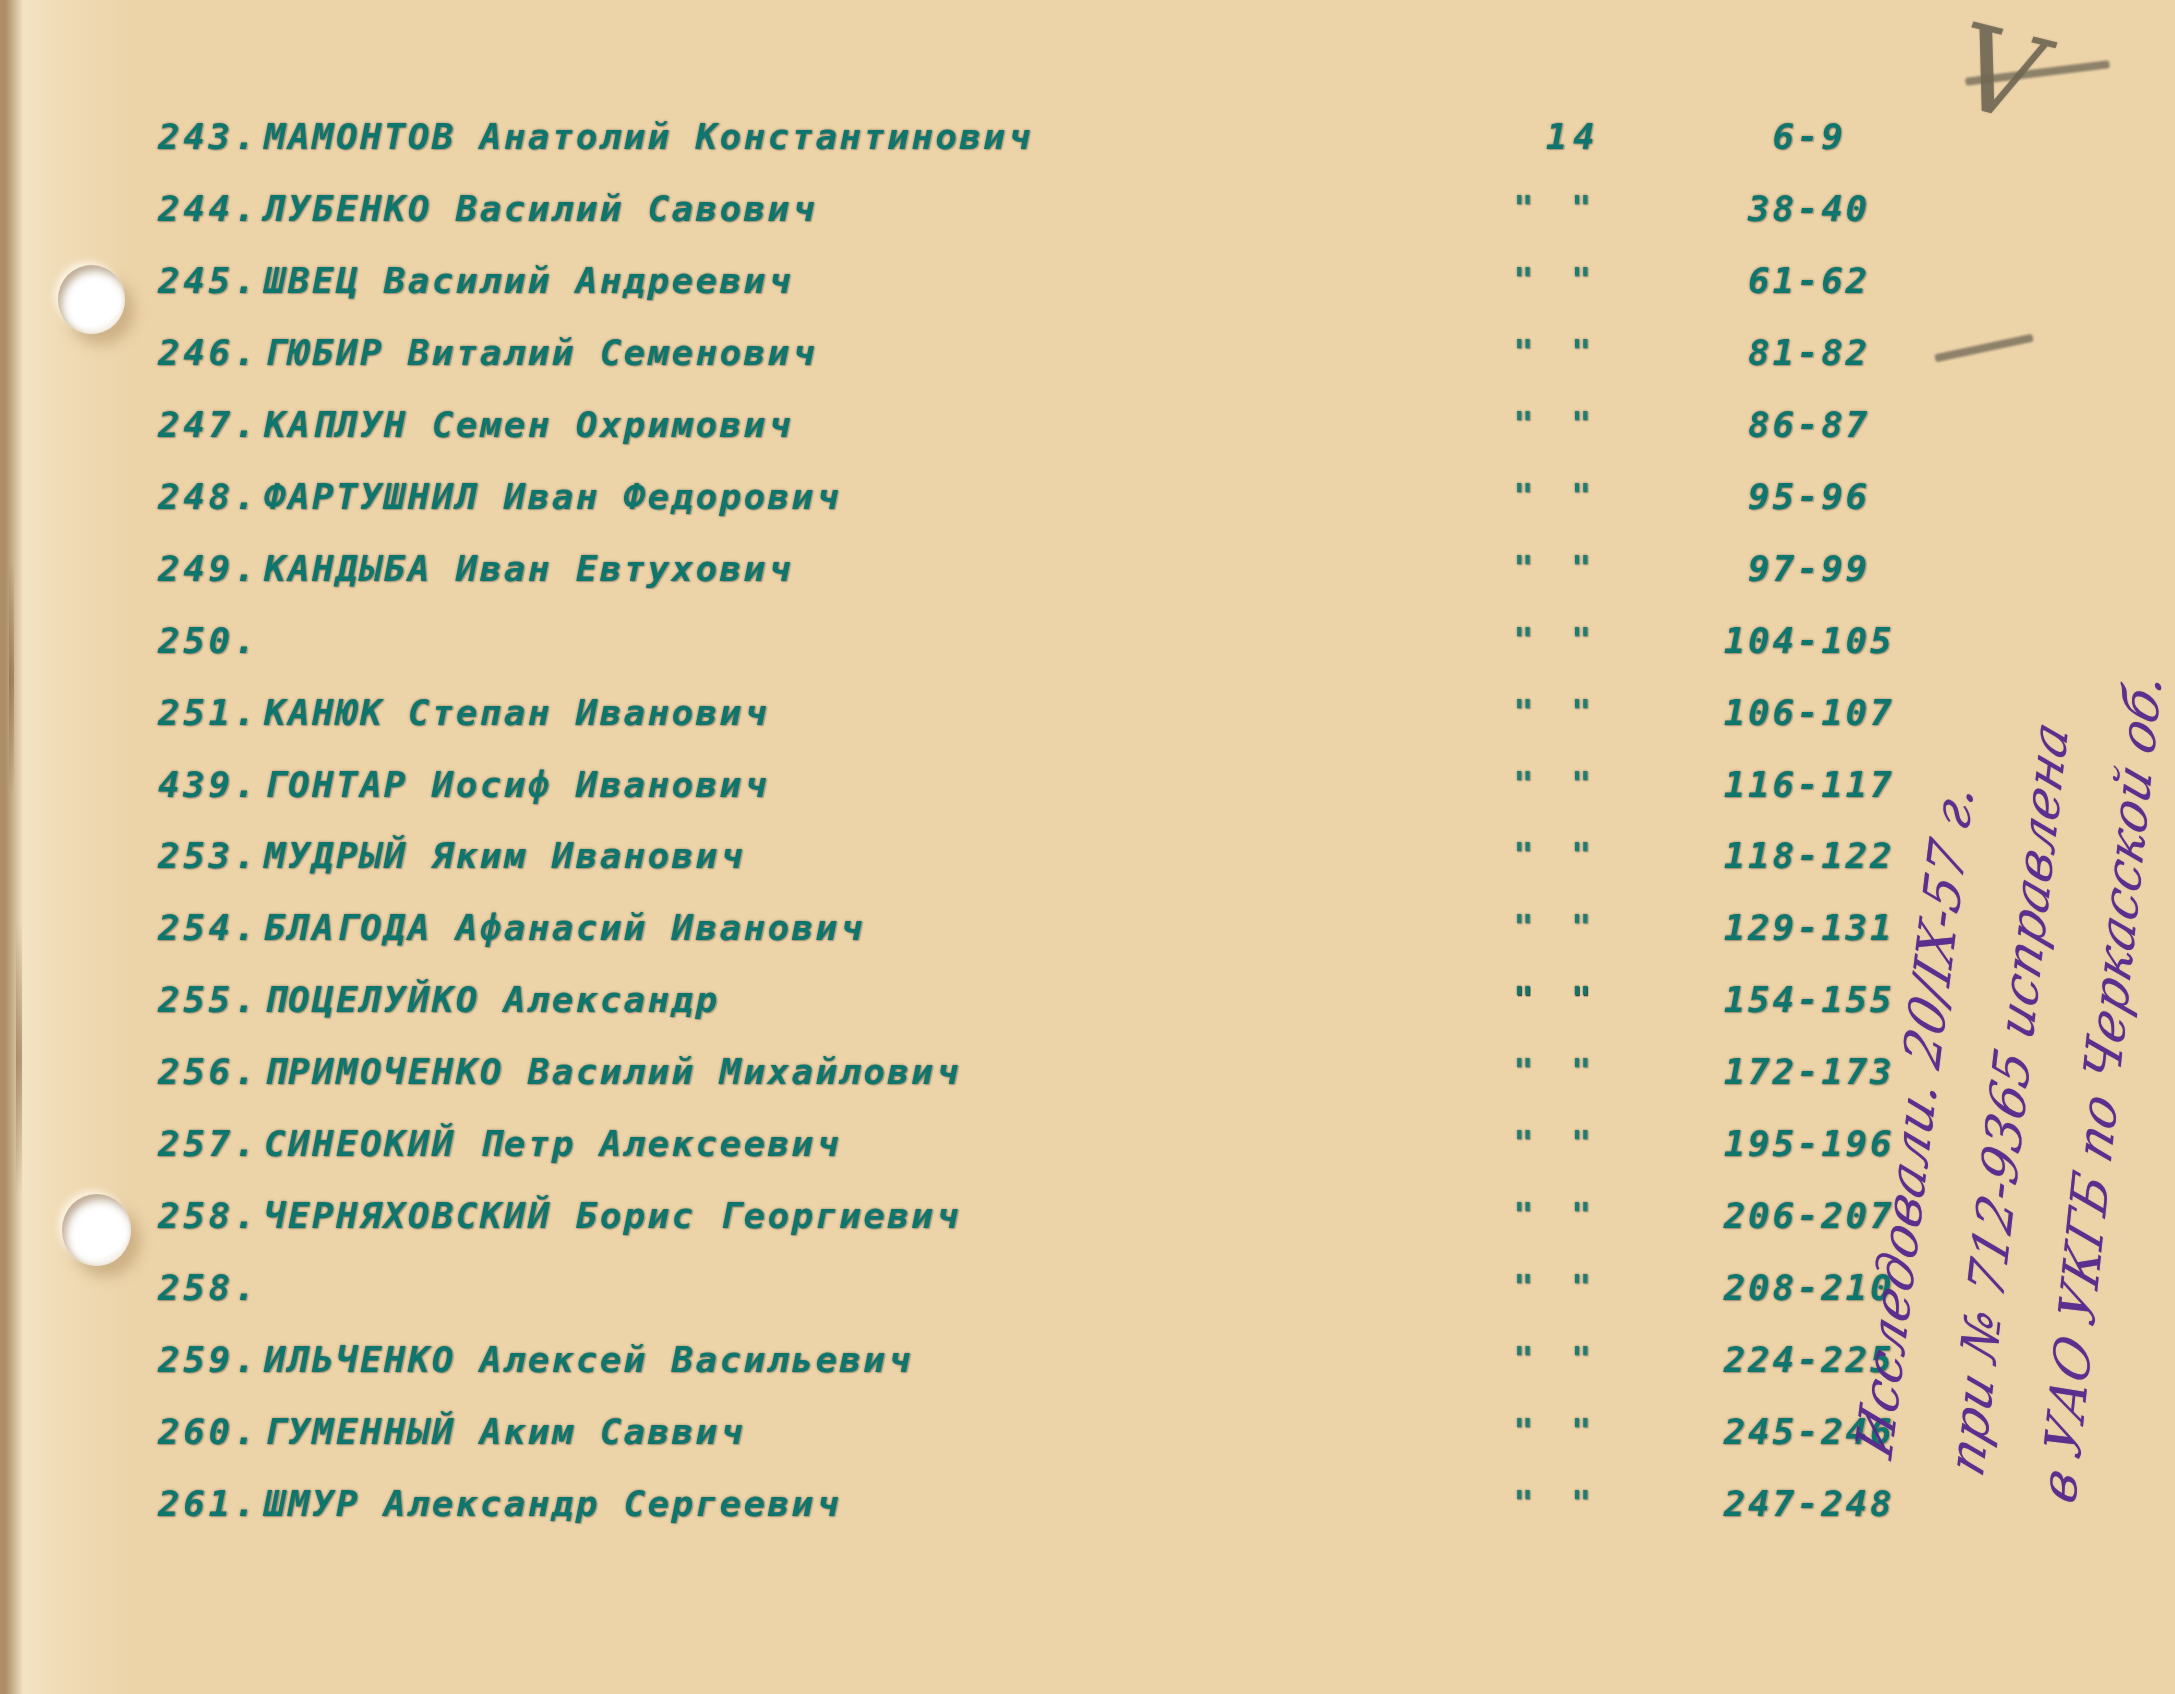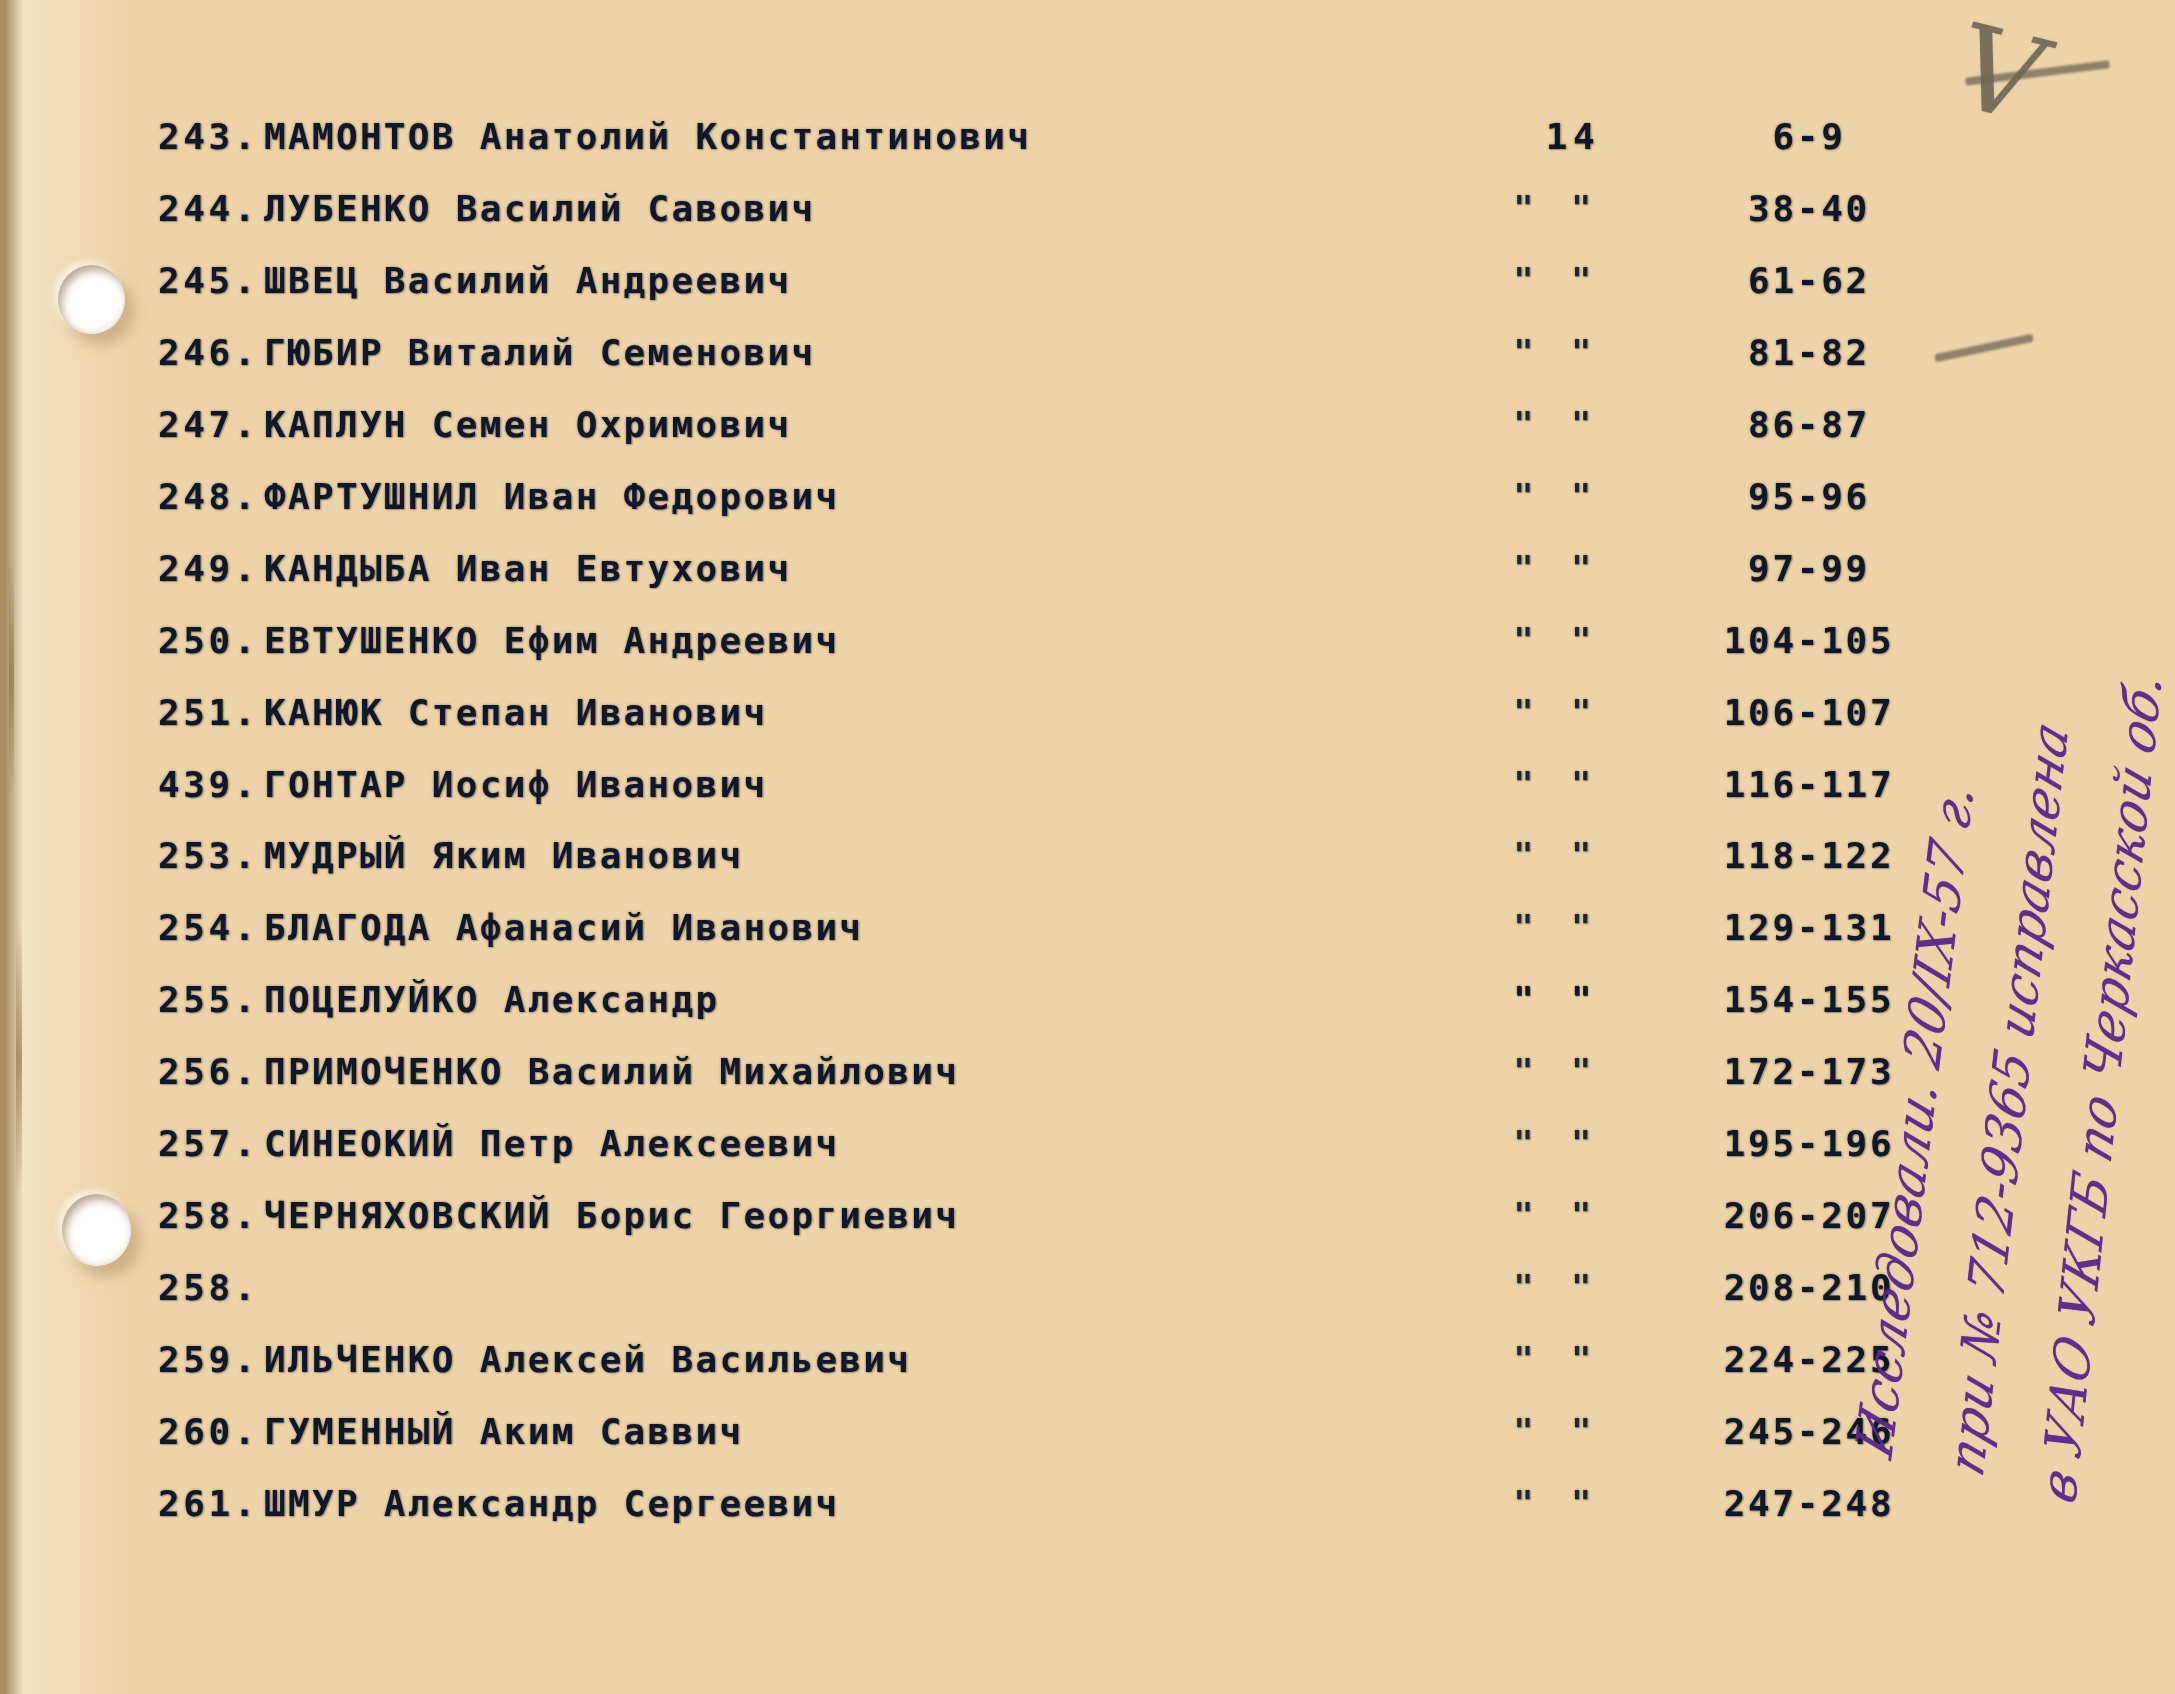--- a/index.html
+++ b/index.html
@@ -21,22 +21,22 @@
   .edge-curl{position:absolute;left:0;top:0;width:136px;height:100%;
     background:linear-gradient(90deg, rgba(120,84,46,.55) 0 5.4px, rgba(244,230,200,.9) 23.5px, rgba(244,228,196,.55) 54px, rgba(236,211,168,0) 136px);}
   .crease{position:absolute;left:9px;width:5.4px;background:linear-gradient(180deg,rgba(122,88,50,0),rgba(122,88,50,.5),rgba(122,88,50,0));}
   .hole{position:absolute;background:radial-gradient(circle at 45% 40%, #ffffff 0 60%, #f2ece0 78%, rgba(0,0,0,0) 80%);border-radius:50%;
     box-shadow:inset 3.6px 5.4px 8.1px rgba(132,96,54,.55), 9px 11px 12.7px rgba(150,112,66,.35), -3.6px -3.6px 7.2px rgba(255,250,238,.8);}
   .hole1{left:58px;top:265px;width:67px;height:69px;}
   .hole2{left:62px;top:1194px;width:69px;height:72px;}
 
   .entries{position:absolute;left:0;top:0;width:100%;height:100%;}
   .row{position:absolute;left:0;width:100%;height:72px;line-height:72px;
-    color:#0f172a;font-weight:700;font-size:36px;
-    text-shadow:0 0 2.7px rgba(76,62,46,.55), 1.4px 1.4px 0.9px rgba(76,62,46,.28);}
+    color:#0f766e;font-weight:700;font-size:36px;
+    text-shadow:0 0 2.7px rgba(76,62,46,.55), 1.4px 1.4px 0.9px rgba(76,62,46,.28);font-style:italic;}
   .row .num{position:absolute;left:158px;letter-spacing:3.6px;}
   .row .name{position:absolute;left:264px;letter-spacing:2.3px;white-space:nowrap;}
   .row .vol{position:absolute;left:1491px;width:109px;letter-spacing:5.4px;text-align:right;}
   .row .vol.ditto{font-size:33px;letter-spacing:9px;opacity:.92;}
   .row .vol.heavy{opacity:1;text-shadow:0 0 1.8px rgba(50,40,28,.9),0.9px 0.9px 0 rgba(50,40,28,.8);}
   .row .pages{position:absolute;left:1657px;width:304px;text-align:center;letter-spacing:2.7px;white-space:nowrap;}
 
   
   .hw{position:absolute;white-space:nowrap;
     font-family:"DejaVu Serif","Liberation Serif",serif;font-style:italic;
@@ -106,21 +106,20 @@
     <span class="pages">95-96</span>
   </div>
       <div class="row" style="top: 533px;">
     <span class="num">249.</span>
     <span class="name">КАНДЫБА Иван Евтухович</span>
     <span class="vol ditto">" "</span>
     <span class="pages">97-99</span>
   </div>
       <div class="row" style="top: 605px;">
     <span class="num">250.</span>
-    <span class="name">ЕВТУШЕНКО Ефим Андреевич</span>
     <span class="vol ditto">" "</span>
     <span class="pages">104-105</span>
   </div>
       <div class="row" style="top: 677px;">
     <span class="num">251.</span>
     <span class="name">КАНЮК Степан Иванович</span>
     <span class="vol ditto">" "</span>
     <span class="pages">106-107</span>
   </div>
       <div class="row" style="top: 749px;">

